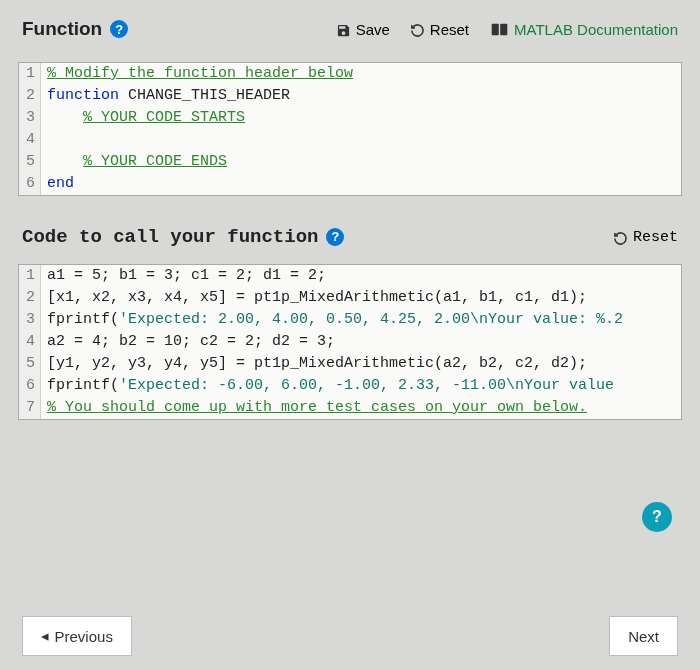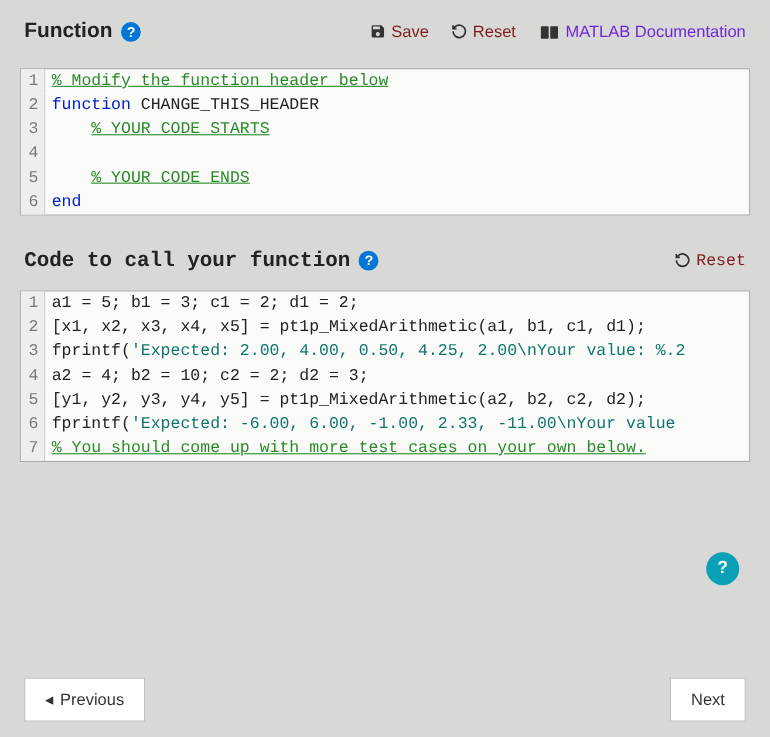--- a/index.html
+++ b/index.html
@@ -30,31 +30,31 @@
       border-radius: 50%;
       font-size: 13px;
       font-weight: bold;
       align-items: center;
       justify-content: center;
       margin-left: 8px;
     }
     .spacer { flex: 1; }
     .toolbar-btn {
       display: inline-flex;
-      align-items: flex-start;
+      align-items: flex-end;
       gap: 5px;
       font-size: 15px;
-      color: #7f1d1d;
+      color: #000000;
       margin-left: 20px;
       cursor: pointer;
     }
     .toolbar-btn .ic { width: 15px; height: 15px; }
     .matlab-link {
       font-size: 15px;
-      color: #6d28d9;
+      color: #15803d;
       display: inline-flex;
       align-items: center;
       gap: 6px;
       margin-left: 22px;
     }
     .matlab-link .ic { width: 17px; height: 13px; }
     .code-box {
       border: 1px solid #a9a9a9;
       background: #fafaf9;
       margin: 0 18px 0 18px;

